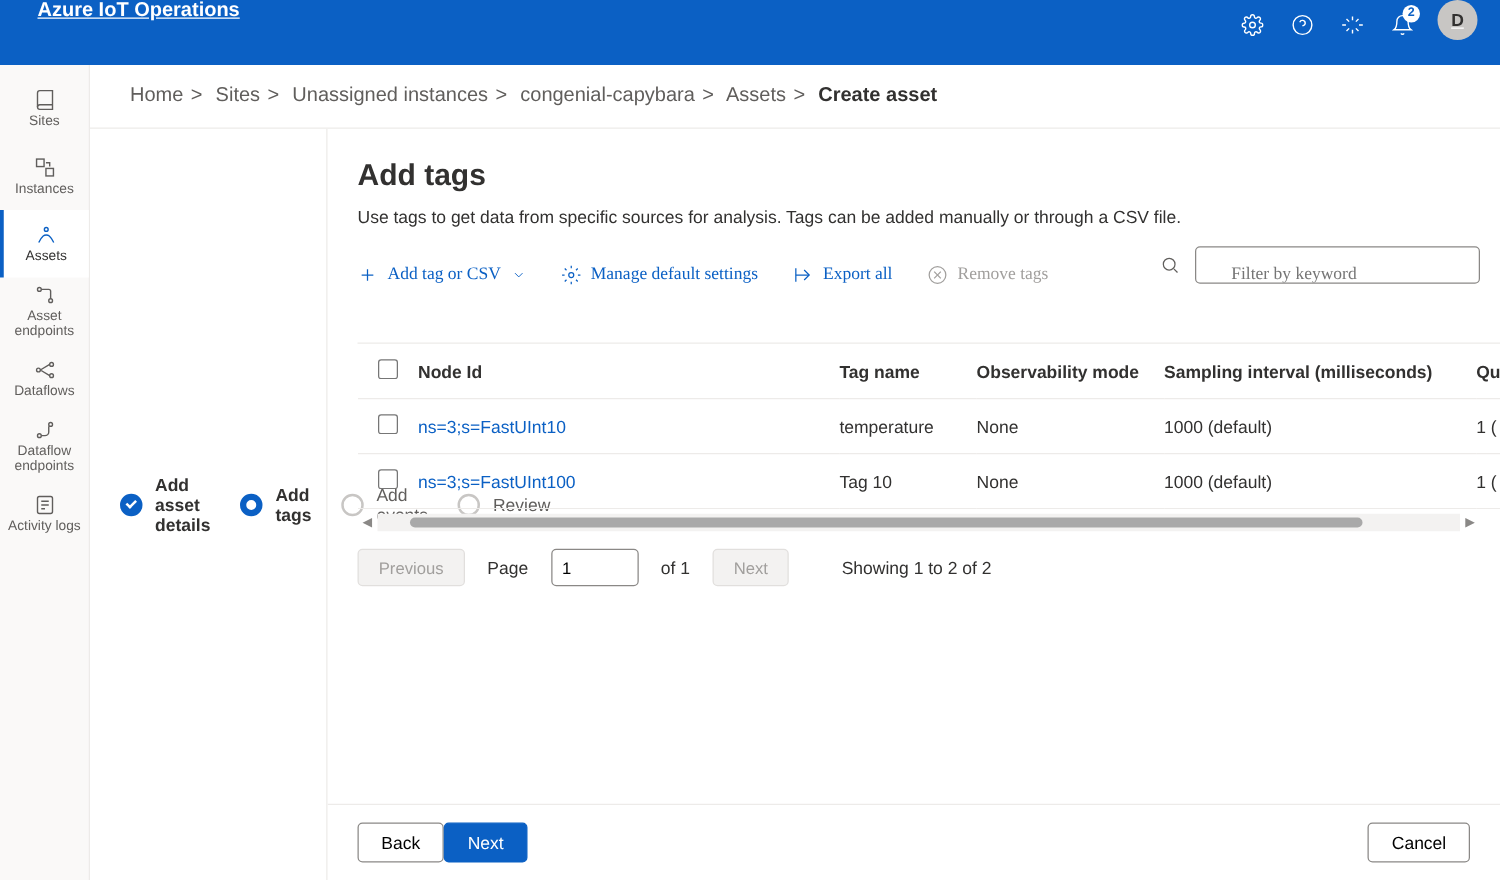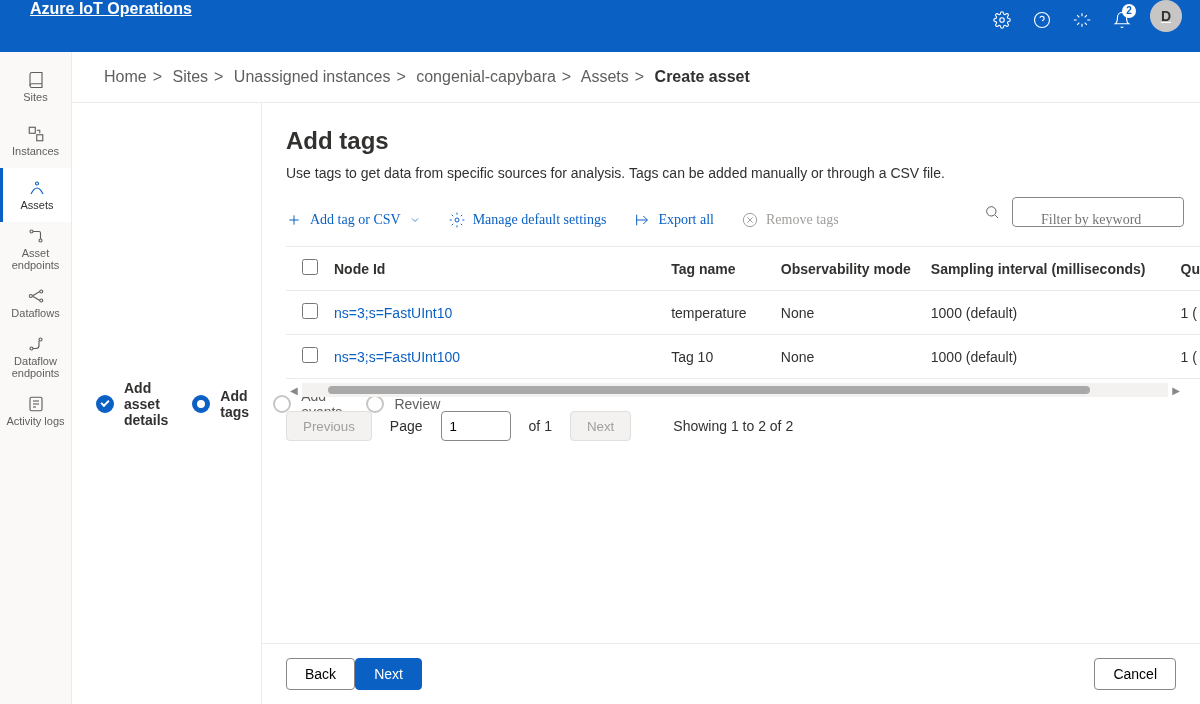--- a/index.html
+++ b/index.html
@@ -44,26 +44,26 @@
   
   .panel { flex: 1; display: flex; flex-direction: column; overflow: hidden; }
   .panel-inner { flex: 1; padding: 24px 0 0 24px; overflow: hidden; display:flex; flex-direction: column; }
   .panel h1 { font-size: 24px; font-weight: 600; margin-bottom: 10px; }
   .panel .desc { margin-bottom: 16px; }
 
   .toolbar { display: flex; align-items: flex-end; gap: 28px; margin-bottom: 18px; font-family: Liberation Serif, serif; }
   .tb-btn { display: flex; align-items: center; gap: 8px; color: #0b60c4; cursor: pointer; font-weight: 400; }
   .tb-btn.disabled { color: #a19f9d; cursor: default; }
   .filter-box { margin-left: auto; margin-right: 16px; }
-  .filter-box input { width: 172px; height: 30px; border: 1px solid #8a8886; border-radius: 4px; padding: 16px 10px 0 28px; font-family: inherit; font-size:14px;margin-left:36px; }
+  .filter-box input { width: 228px; height: 30px; border: 1px solid #8a8886; border-radius: 4px; padding: 16px 10px 0 28px; font-family: inherit; font-size:14px;margin-left:36px; }
   .filter-box { position: relative; }
   .filter-box svg { position: absolute; left: 8px; top: 7px; stroke: #605e5c; }
 
   
-  .table-wrap { overflow-x: auto; border-top: 1px solid #edebe9; }
+  .table-wrap { overflow-x: auto; border-top: 1px solid #edebe9; margin-top: 28px; }
   table { border-collapse: collapse; width: 930px; }
   th, td { text-align: left; padding: 12px 16px 12px 0; border-bottom: 1px solid #edebe9; white-space: nowrap; }
   th:first-child, td:first-child { padding-left: 16px; width: 40px;}
   th { font-weight: 600; font-size:14px; }
   .node-id { color: #0b60c4; cursor: pointer; }
   input[type=checkbox] { width:16px; height:16px; cursor:pointer; }
 
   .hscroll { height:14px; display:flex; align-items:center; margin: 4px 16px 10px 0;}
   .hscroll .track { flex:1; height:14px; background:#f3f2f1; display:flex; align-items:center; }
   .hscroll .thumb { height:8px; width:88%; background:#a9a9a9; border-radius:4px; margin-left:3%; }

